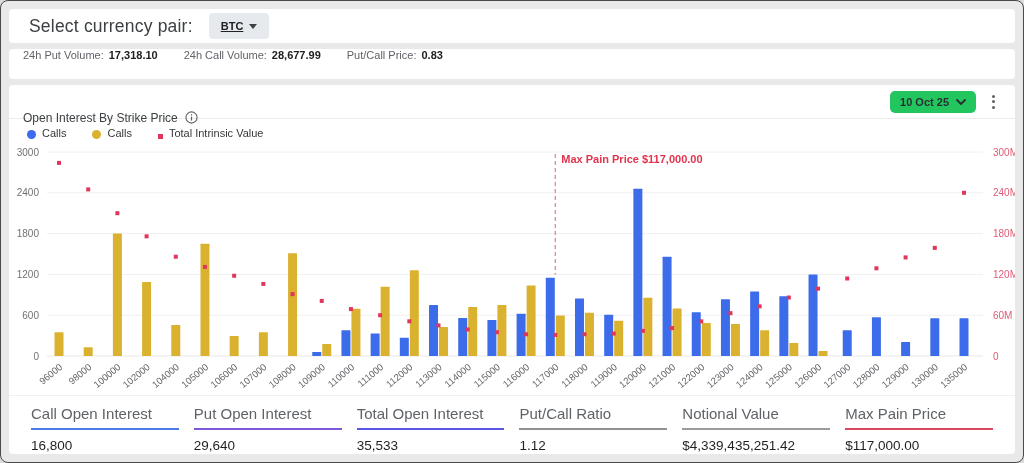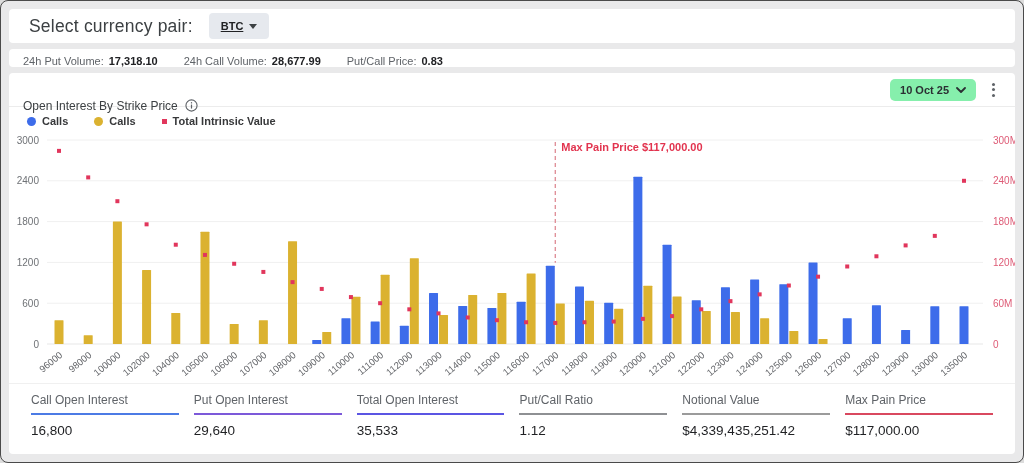--- a/index.html
+++ b/index.html
@@ -25,55 +25,55 @@
   .pair-btn {
     background:#e6e9ee; border:none; border-radius:4px;
     padding:7px 12px; font-size:11px; font-weight:bold; color:#202124;
     display:inline-flex; align-items:center; gap:6px; cursor:pointer;
     font-family: inherit;
     text-decoration: underline;
   }
   .caret-down { width:0; height:0; border-left:4px solid transparent; border-right:4px solid transparent; border-top:5px solid #3c4043; display:inline-block; }
 
   
-  .volume-card { height:18px; display:flex; align-items:flex-end; padding:0 14px; gap:26px; font-size:11px; flex:0 0 auto; }
+  .volume-card { height:30px; display:flex; align-items:flex-start; padding:0 14px; gap:26px; font-size:11px; flex:0 0 auto; }
   .vstat { display:flex; gap:5px; align-items:center; }
   .vstat .lbl { color:#5f6368; }
   .vstat .val { color:#202124; font-weight:bold; }
 
   
   .chart-card { flex:1 1 auto; display:flex; flex-direction:column; overflow:hidden; }
   .chart-header { height:34px; display:flex; align-items:center; justify-content:space-between; padding:0 14px; border-bottom:1px solid #ececec; flex:0 0 auto; }
   .chart-title-wrap { display:flex; align-items:center; gap:7px;margin-top:32px; }
   .chart-title { font-size:12px; color:#3c4043; }
   .info-icon { width:13px; height:13px; display:inline-block; }
   .header-right { display:flex; align-items:center; gap:10px; }
   .date-pill {
-    background:#86efac; border:none; border-radius:5px;
+    background:#22c55e; border:none; border-radius:5px;
     padding:5px 10px; font-size:11px; font-weight:bold; color:#2b2f33;
     display:inline-flex; align-items:center; gap:7px; cursor:pointer;
     font-family: inherit;
   }
   .kebab { display:flex; flex-direction:column; gap:2.5px; padding:3px 6px; cursor:pointer; }
   .kebab span { width:3px; height:3px; border-radius:50%; background:#5f6368; }
 
   .legend-row { display:flex; align-items:center; gap:26px; padding:8px 0 2px 18px; flex:0 0 auto; }
-  .legend-item { display:flex; align-items:center; gap:6px; font-size:11px; font-weight:bold; color:#37383a; }
+  .legend-item { display:flex; align-items:flex-end; gap:6px; font-size:11px; font-weight:normal; color:#37383a; }
   .legend-marker.circle { width:9px; height:9px; border-radius:50%; }
   .legend-marker.square { width:5px; height:5px; }
 
   .plot-wrap { flex:0 0 auto; }
   svg text { font-family:"Liberation Sans","DejaVu Sans",sans-serif; }
 
   
   .stats-row {
     display:grid; grid-template-columns:repeat(6,1fr); gap:15px;
     padding:9px 22px 0 22px; border-top:1px solid #f0f0f0; flex:0 0 auto;
   }
-  .stat-tile .stat-label { font-size:12px; color:#5f6368; padding-bottom:6px; border-bottom:2px solid #ccc; }
+  .stat-tile .stat-label { font-size:15px; color:#5f6368; padding-bottom:6px; border-bottom:2px solid #ccc; }
   .stat-tile .stat-value { font-size:13.5px; color:#1f2023; margin-top:8px; }
 </style>
 </head>
 <body>
 
 <div class="frame">
 
   <div class="card currency-card">
     <span class="currency-title">Select currency pair:</span>
     <button class="pair-btn">

